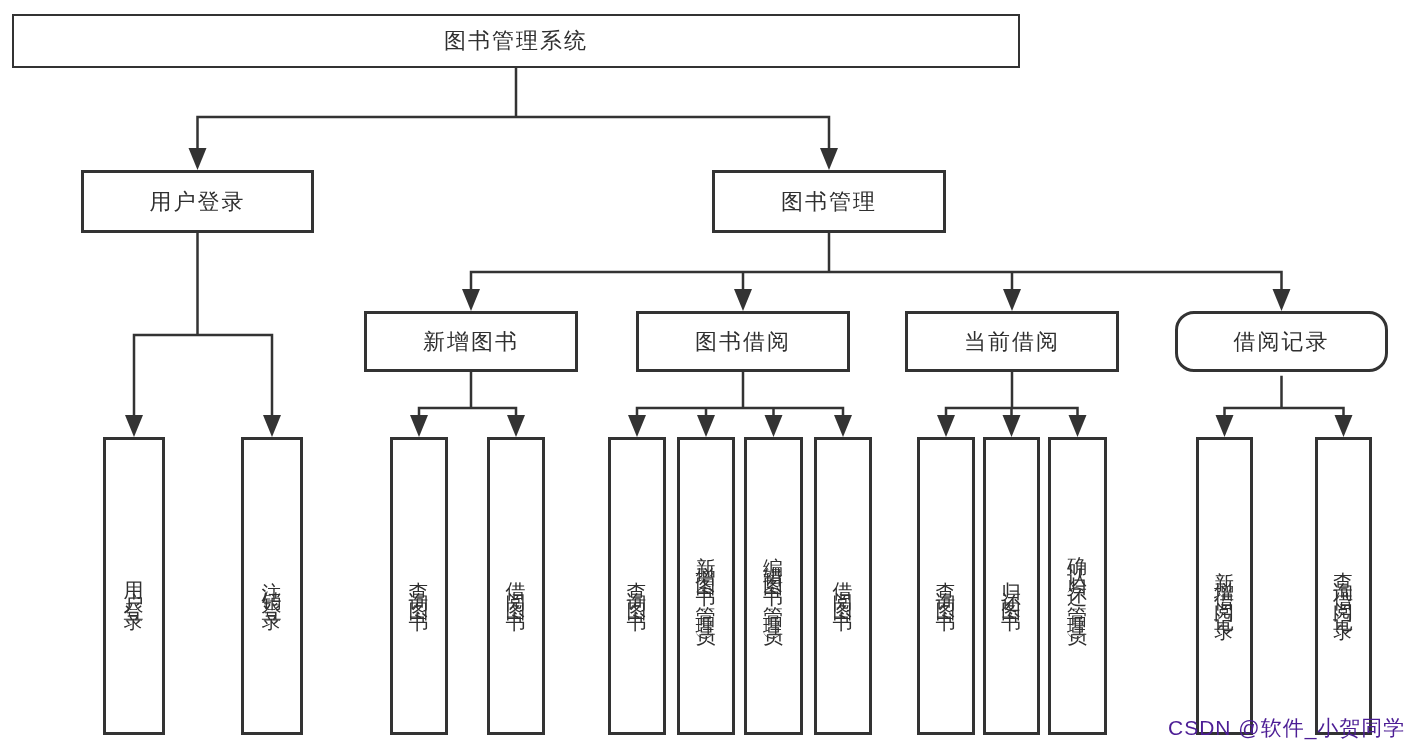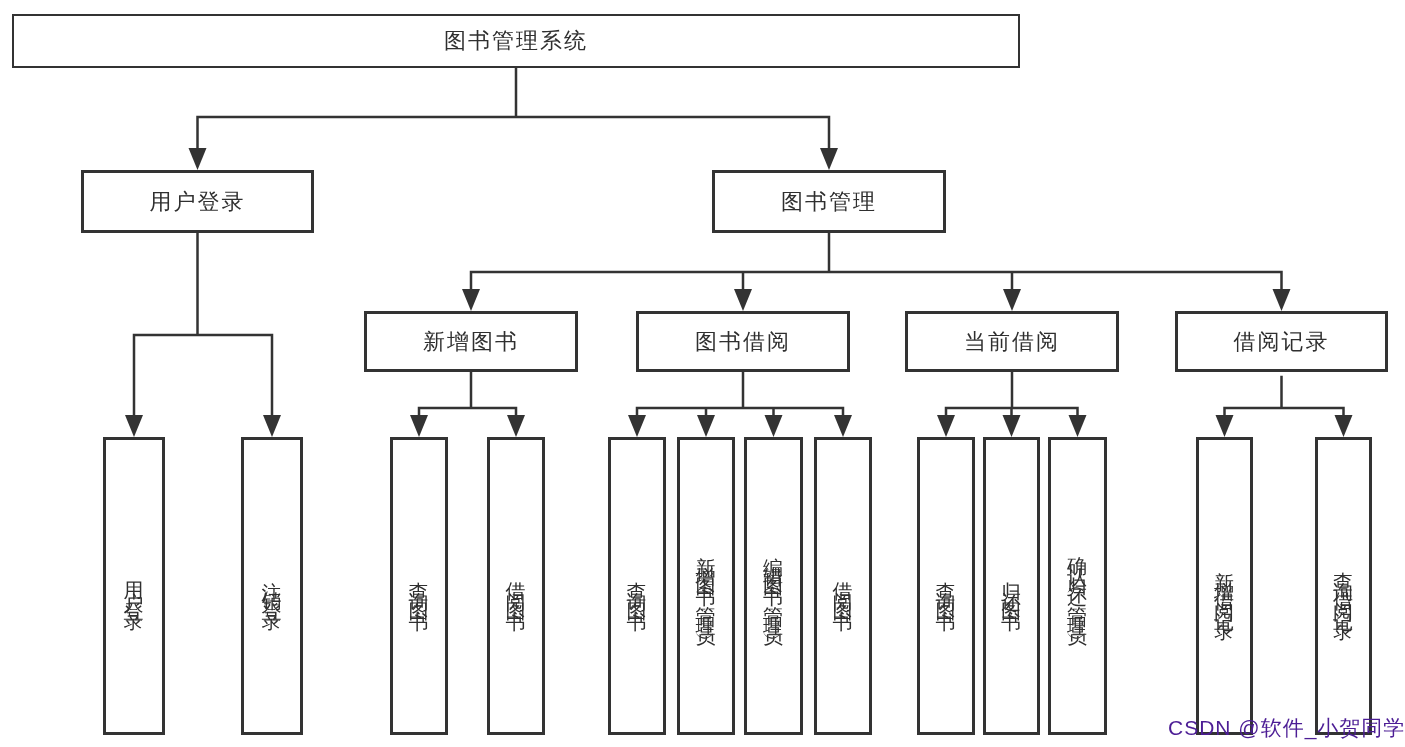--- a/index.html
+++ b/index.html
@@ -71,21 +71,21 @@
   </svg>
 
   <div class="hbox root">图书管理系统</div>
 
   <div class="hbox lvl2" style="left:81px;width:233px;">用户登录</div>
   <div class="hbox lvl2" style="left:712px;width:234px;">图书管理</div>
 
   <div class="hbox lvl3" style="left:364px;width:214px;">新增图书</div>
   <div class="hbox lvl3" style="left:636px;width:214px;">图书借阅</div>
   <div class="hbox lvl3" style="left:905px;width:214px;">当前借阅</div>
-  <div class="hbox lvl3" style="left:1175px;width:213px;">借阅记录</div>
+  <div class="hbox lvl3" style="left:1175px;width:213px;border-radius:19px;">借阅记录</div>
 
   <div class="vbox" style="left:103px;width:62px;">用户登录</div>
   <div class="vbox" style="left:241px;width:62px;">注销登录</div>
 
   <div class="vbox" style="left:390px;width:58px;">查询图书</div>
   <div class="vbox" style="left:487px;width:58px;">借阅图书</div>
 
   <div class="vbox" style="left:608px;width:58px;">查询图书</div>
   <div class="vbox" style="left:677px;width:58px;">新增图书（管理员）</div>
   <div class="vbox" style="left:744px;width:59px;">编辑图书（管理员）</div>

